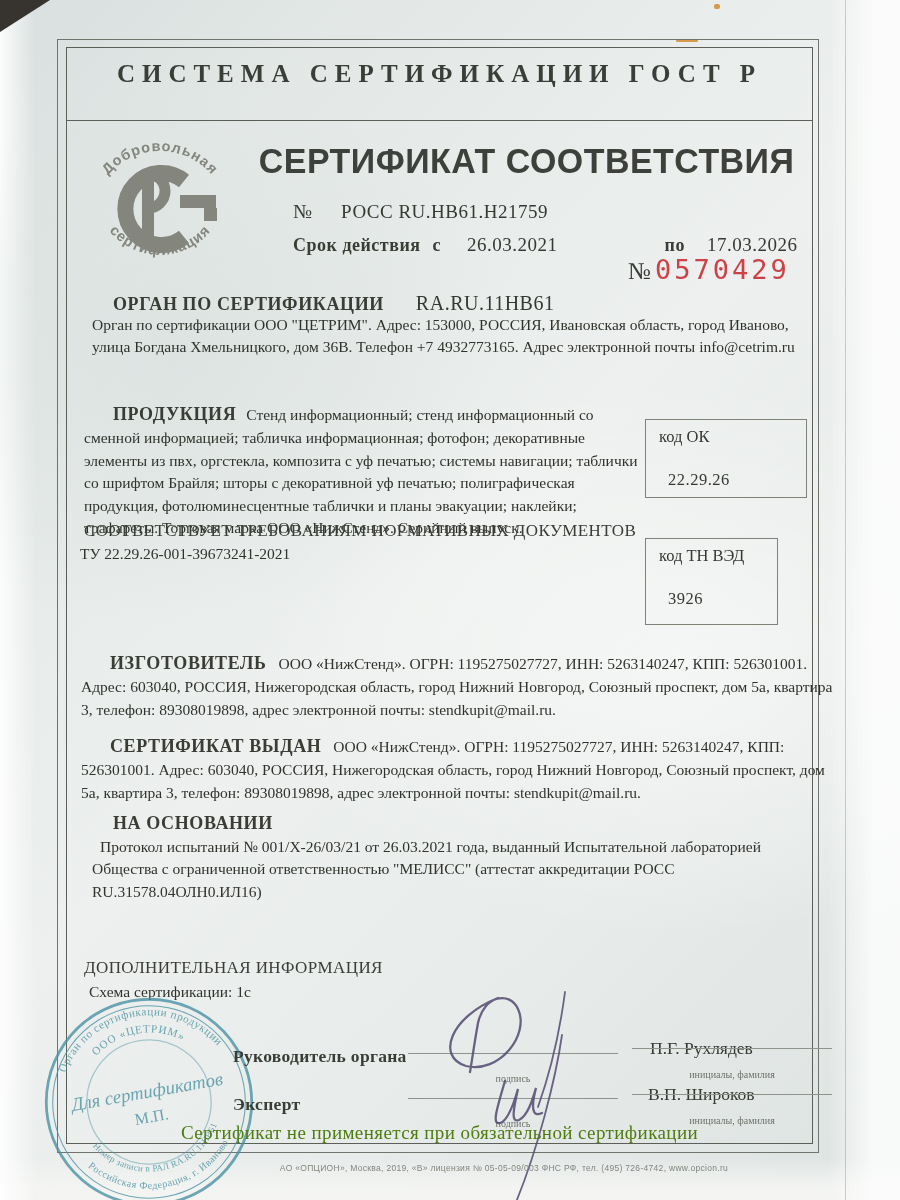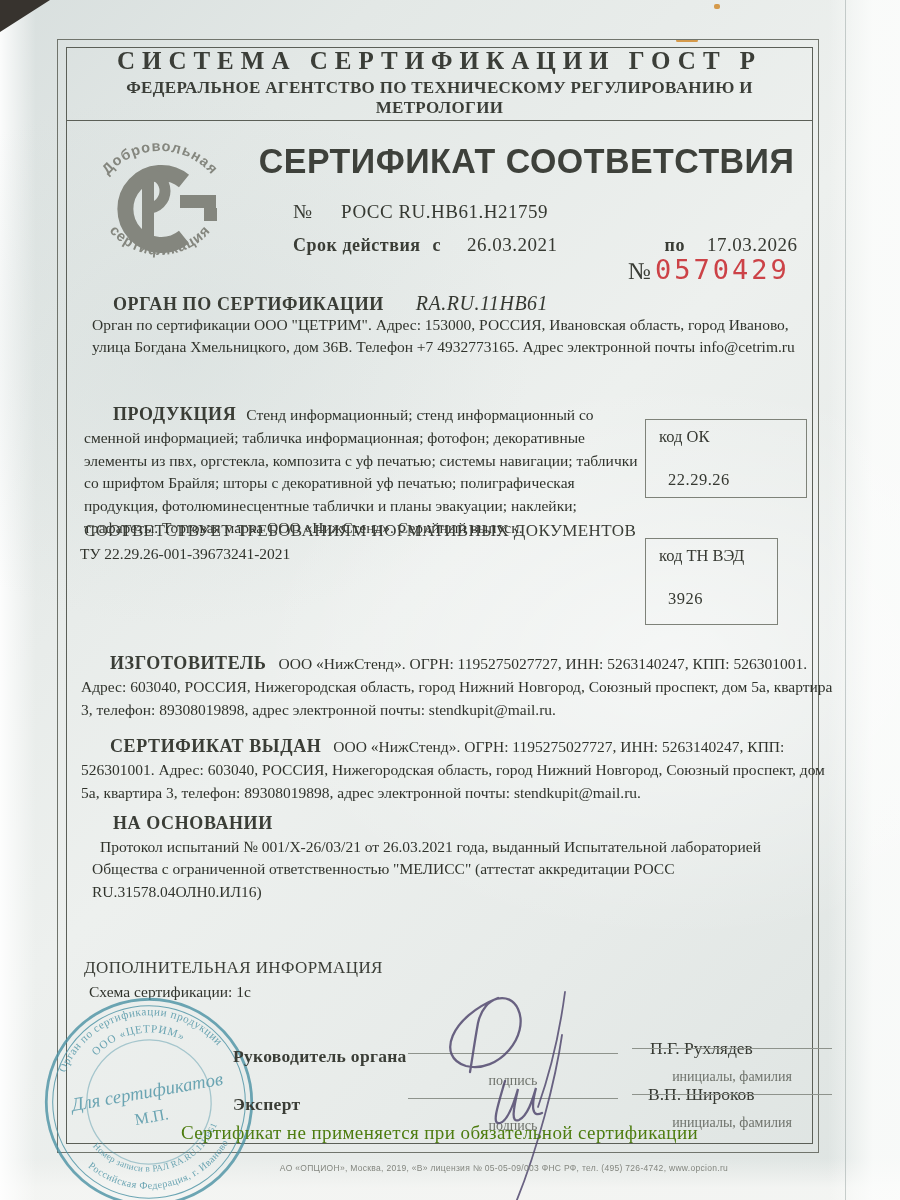--- a/index.html
+++ b/index.html
@@ -32,21 +32,21 @@
     border:1px solid #70746c;
   }
   .frame-inner {
     position:absolute; left:66px; top:47px; width:747px; height:1097px;
     border:1.5px solid #5b5f57;
   }
   .header-box {
     position:absolute; left:66px; top:47px; width:747px; height:74px;
     border-bottom:1.5px solid #5b5f57; text-align:center;
   }
-  .hdr1 { font-size:25px; font-weight:bold; letter-spacing:7px; color:#3b3e38; }
+  .hdr1 { margin-top:13px; font-size:25px; font-weight:bold; letter-spacing:7px; color:#3b3e38; }
   .hdr2 { margin-top:3px; font-size:17px; font-weight:bold; letter-spacing:.3px; color:#3b3e38; }
 
   .doc-title {
     position:absolute; left:255px; top:141px; width:560px; text-align:center;
     font-family:"Liberation Sans","DejaVu Sans",sans-serif;
     font-size:35px; font-weight:700; color:#3e413b; letter-spacing:.5px;
     transform:scaleX(.97); transform-origin:left;
   }
 
   .abs { position:absolute; }
@@ -64,21 +64,21 @@
   }
 
   .code-box {
     position:absolute; border:1px solid #7e8279; padding:7px 12px 0 13px;
     font-size:16.5px; color:#363932;
   }
   .code-box .val { display:block; padding-left:9px; margin-top:23px; letter-spacing:.5px; }
 
   .sig-label { position:absolute; font-weight:bold; font-size:17.5px; color:#3a3d36; letter-spacing:.3px; }
   .sig-line { position:absolute; border-bottom:1.2px solid #8e938c; }
-  .sig-caption { position:absolute; font-size:14px; color:#6e726b; text-align:center; }
+  .sig-caption { position:absolute; font-size:10px; color:#6e726b; text-align:center; }
   .sig-name { position:absolute; font-size:17.5px; color:#363932; }
 
   .bottom-note {
     position:absolute; left:66px; width:747px; top:1122px; text-align:center;
     font-size:19px; color:#4d7c0f; letter-spacing:.4px;
   }
   .imprint {
     position:absolute; left:144px; width:720px; top:1163px; text-align:center;
     font-family:"Liberation Sans","DejaVu Sans",sans-serif;
     font-size:8.5px; color:#83867f; letter-spacing:.3px;
@@ -94,21 +94,20 @@
 <div class="corner-dark"></div>
 <div class="orange-speck" style="left:714px; top:4px; width:6px; height:5px;"></div>
 <div class="orange-speck" style="left:676px; top:39px; width:22px; height:3px;"></div>
 <div class="fold-line" style="left:845px;"></div>
 
 <div class="frame-outer"></div>
 <div class="frame-inner"></div>
 
 <div class="header-box">
   <div class="hdr1">СИСТЕМА СЕРТИФИКАЦИИ ГОСТ Р</div>
-  <div class="hdr2">ФЕДЕРАЛЬНОЕ АГЕНТСТВО ПО ТЕХНИЧЕСКОМУ РЕГУЛИРОВАНИЮ И МЕТРОЛОГИИ</div>
 </div>
 
 <svg class="abs logo-svg" style="left:78px; top:133px;" width="164" height="148" viewBox="0 0 164 148">
   <defs>
     <path id="logoTopArc" d="M 14,86 A 68,68 0 0 1 150,86"></path>
     <path id="logoBottomArc" d="M 18,72 A 66,66 0 0 0 146,72"></path>
   </defs>
   <text font-size="14.5" fill="#84867e" letter-spacing="1">
     <textPath href="#logoTopArc" startOffset="50%" text-anchor="middle">Добровольная</textPath>
   </text>
@@ -139,21 +138,21 @@
   <span class="date" style="margin-left:18px;">17.03.2026</span>
 </div>
 
 <div class="abs" style="left:628px; top:254px;">
   <span class="no-sign" style="font-size:24px;">№</span>
   <span class="blank-number" style="">0570429</span>
 </div>
 
 <div class="abs" style="left:84px; top:292px;">
   <span class="lbl">ОРГАН ПО СЕРТИФИКАЦИИ</span>
-  <span class="reg-number" style="font-size:20px; margin-left:28px;font-style:italic;">RA.RU.11НВ61</span>
+  <span class="reg-number" style="font-size:20px; margin-left:28px;">RA.RU.11НВ61</span>
 </div>
 <div class="abs serif15" style="left:92px; top:314px; width:738px;">Орган по сертификации ООО "ЦЕТРИМ". Адрес: 153000, РОССИЯ, Ивановская область, город Иваново, улица Богдана Хмельницкого, дом 36В. Телефон +7 4932773165. Адрес электронной почты info@cetrim.ru</div>
 
 <div class="abs serif15" style="left:84px; top:401px; width:566px;">
   <span class="lbl" style="margin-right:10px;">ПРОДУКЦИЯ</span><span>Стенд информационный; стенд информационный со сменной информацией; табличка информационная; фотофон; декоративные элементы из пвх, оргстекла, композита с уф печатью; системы навигации; таблички со шрифтом Брайля; шторы с декоративной уф печатью; полиграфическая продукция, фотолюминесцентные таблички и планы эвакуации; наклейки; трафареты. Торговая марка ООО «НижСтенд». Серийный выпуск.</span>
 </div>
 <div class="code-box" style="left:645px; top:419px; width:162px; height:79px;">
   <span>код ОК</span>
   <span class="val">22.29.26</span>
 </div>

